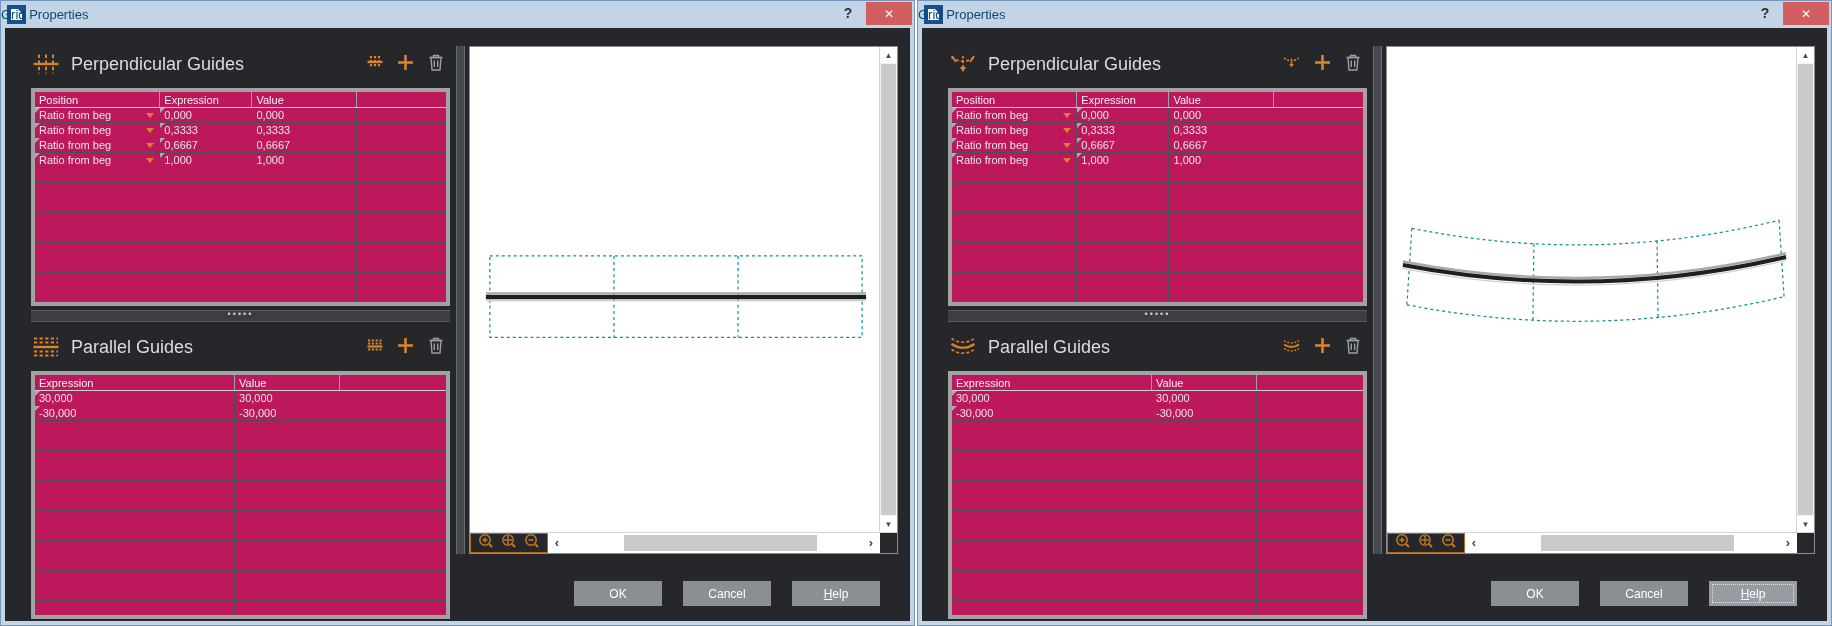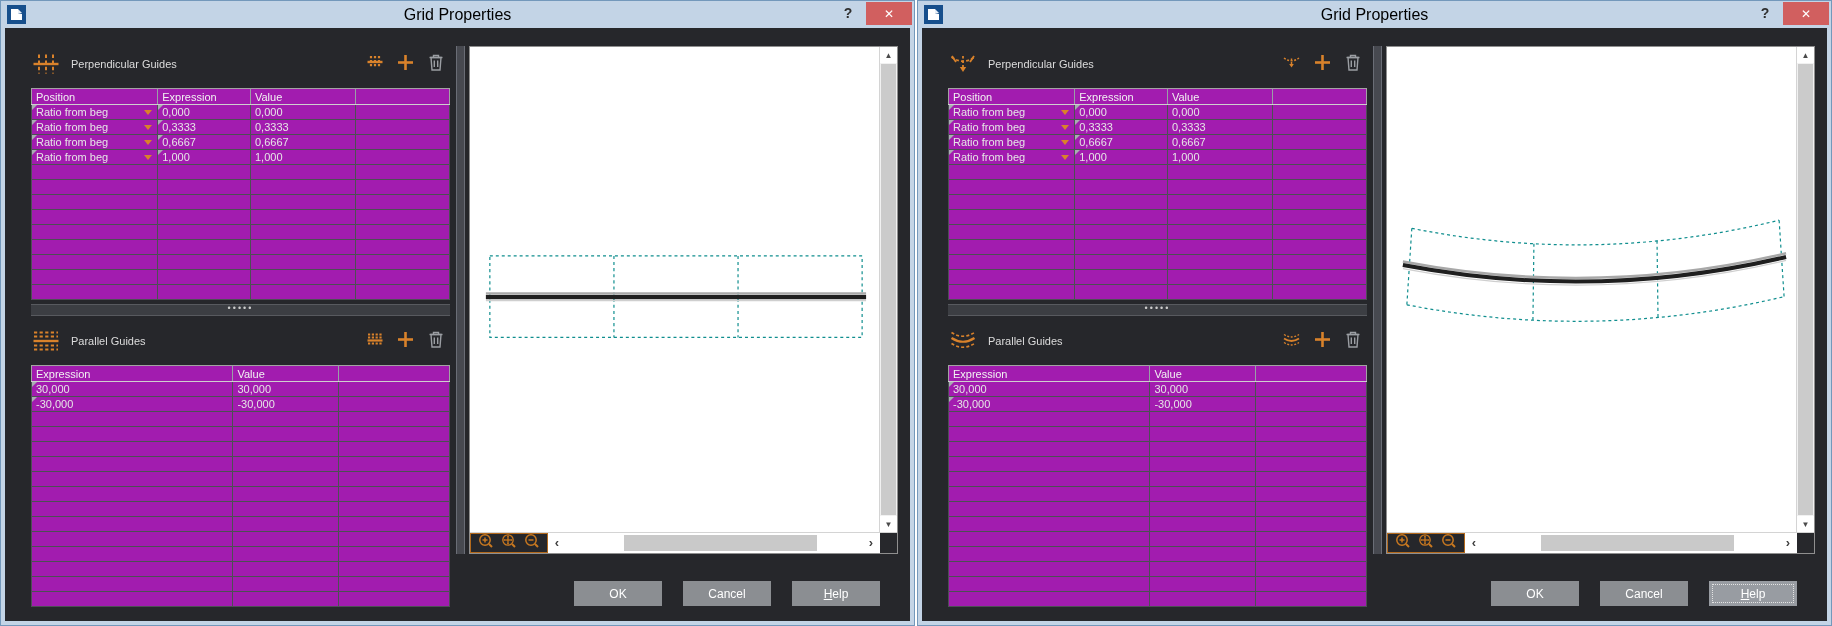--- a/index.html
+++ b/index.html
@@ -1,30 +1,30 @@
 <!DOCTYPE html>
 <html><head>
 <meta charset="utf-8">
 <style>
   html,body{margin:0;padding:0;background:#fff;font-family:"Liberation Sans",sans-serif;}
   .stage{width:1832px;height:626px;display:flex;gap:2px;}
   .window{width:915px;height:626px;box-sizing:border-box;border:1px solid #7398bb;background:#c3d4e6;display:flex;flex-direction:column;}
   .titlebar{height:27px;display:flex;align-items:center;padding-left:6px;position:relative;flex:none;}
   .app-icon{width:19px;height:19px;background:#174f8c;display:flex;align-items:center;justify-content:center;flex:none;}
-  .win-title{position:absolute;left:0;right:0;text-align:center;font-size:16px;color:#000000;pointer-events:none;}
+  .win-title{position:absolute;left:0;right:0;text-align:left;font-size:13px;color:#0c4a6e;pointer-events:none;}
   .tb-btns{margin-left:auto;display:flex;align-items:flex-start;height:100%;position:relative;}
   .help-btn{width:36px;height:24px;background:transparent;border:none;font-size:14px;font-weight:bold;color:#2e2e2e;cursor:default;font-family:inherit;}
   .close-btn{width:46px;height:23px;background:#d15f5f;color:#fff;border:none;font-size:12px;margin:1px 2px 0 0;cursor:default;font-family:inherit;}
   .dlg-body{flex:1;margin:0 4px 4px;background:#26272b;position:relative;overflow:hidden;}
   .left-col{position:absolute;left:26px;top:16px;width:419px;}
   .sec-header{height:40px;display:flex;align-items:center;gap:10px;margin-bottom:4px;}
   .big-icon{width:30px;display:flex;justify-content:center;flex:none;}
-  .sec-title{font-size:11px;color:#dcdcdc;flex:1;white-space:nowrap;}
+  .sec-title{font-size:18px;color:#dcdcdc;flex:1;white-space:nowrap;}
   .actions{display:flex;align-items:center;gap:13px;margin-right:6px;}
-  table{width:100%;border-collapse:collapse;table-layout:fixed;background:#a21caf;border:1px solid #a3a3a3;}
+  table{width:100%;border-collapse:collapse;table-layout:fixed;background:#be185d;border:4px solid #a3a3a3;}
   th{font-weight:normal;text-align:left;font-size:11px;color:#f2f2f2;height:15px;padding:0 0 0 4px;border-right:1px solid #9aa0a6;border-bottom:1px solid #cfcfcf;overflow:hidden;white-space:nowrap;}
   th:last-child{border-right:none;}
   td{height:14px;font-size:11px;color:#e6e6e6;padding:0 14px 0 4px;border:1px solid #4d4f54;position:relative;overflow:hidden;white-space:nowrap;}
   .perp-table th:nth-child(1){width:29%;} .perp-table th:nth-child(2){width:21%;} .perp-table th:nth-child(3){width:24%;}
   .para-table th:nth-child(1){width:47%;} .para-table th:nth-child(2){width:24%;}
   .fmark{position:absolute;left:0;top:0;width:0;height:0;border-top:5px solid #a9adb3;border-right:5px solid transparent;}
   .caret{position:absolute;right:5px;top:5px;width:0;height:0;border-left:4px solid transparent;border-right:4px solid transparent;border-top:5px solid #d9822b;}
   .h-splitter{height:10px;margin:4px 0 5px;background:#3c3e43;border-top:1px solid #585a5f;border-bottom:1px solid #585a5f;color:#cccccc;font-size:9px;line-height:7px;text-align:center;letter-spacing:2px;}
   .v-splitter{position:absolute;left:451px;top:18px;height:508px;width:7px;background:#474950;border-left:1px solid #6a6d76;border-right:1px solid #6a6d76;}
   .preview{position:absolute;left:464px;top:18px;width:429px;height:508px;border:1px solid #8f8f8f;background:#fff;display:flex;flex-direction:column;box-sizing:border-box;}

